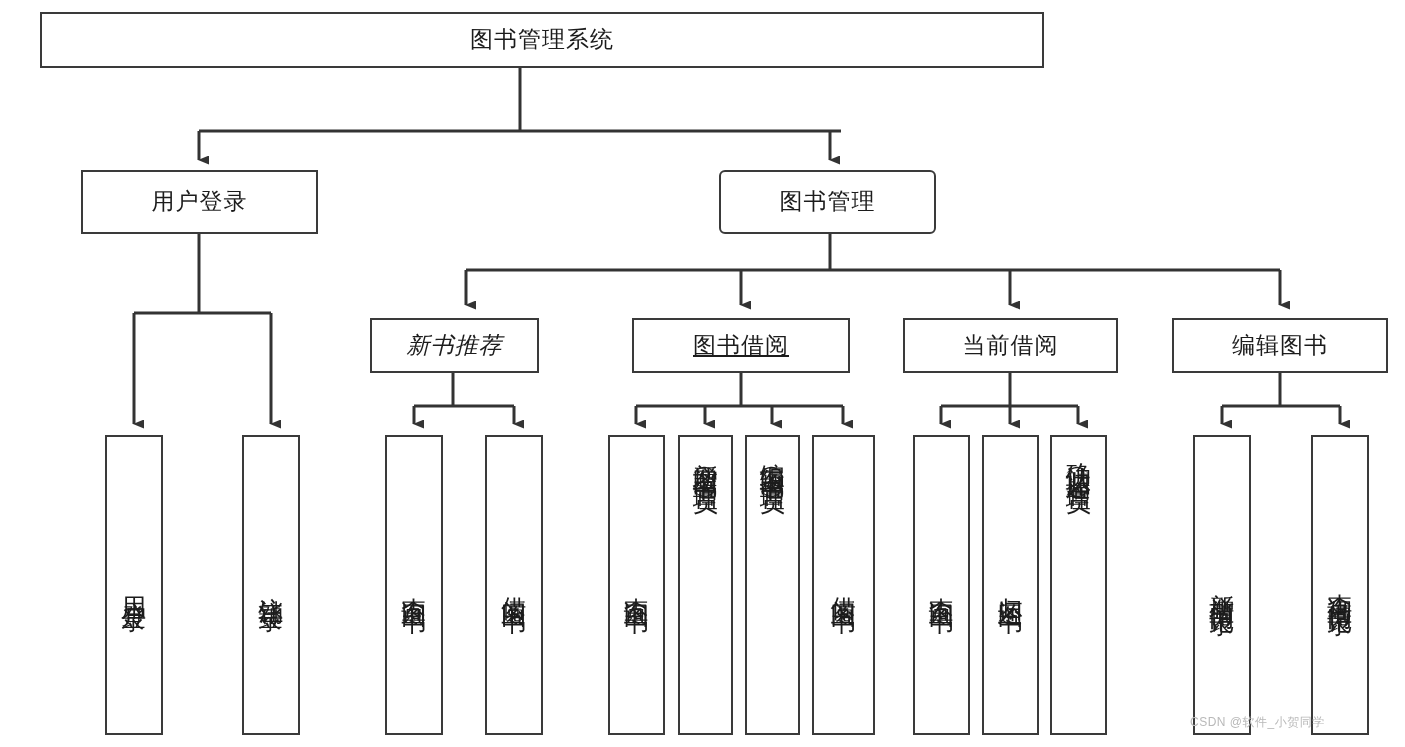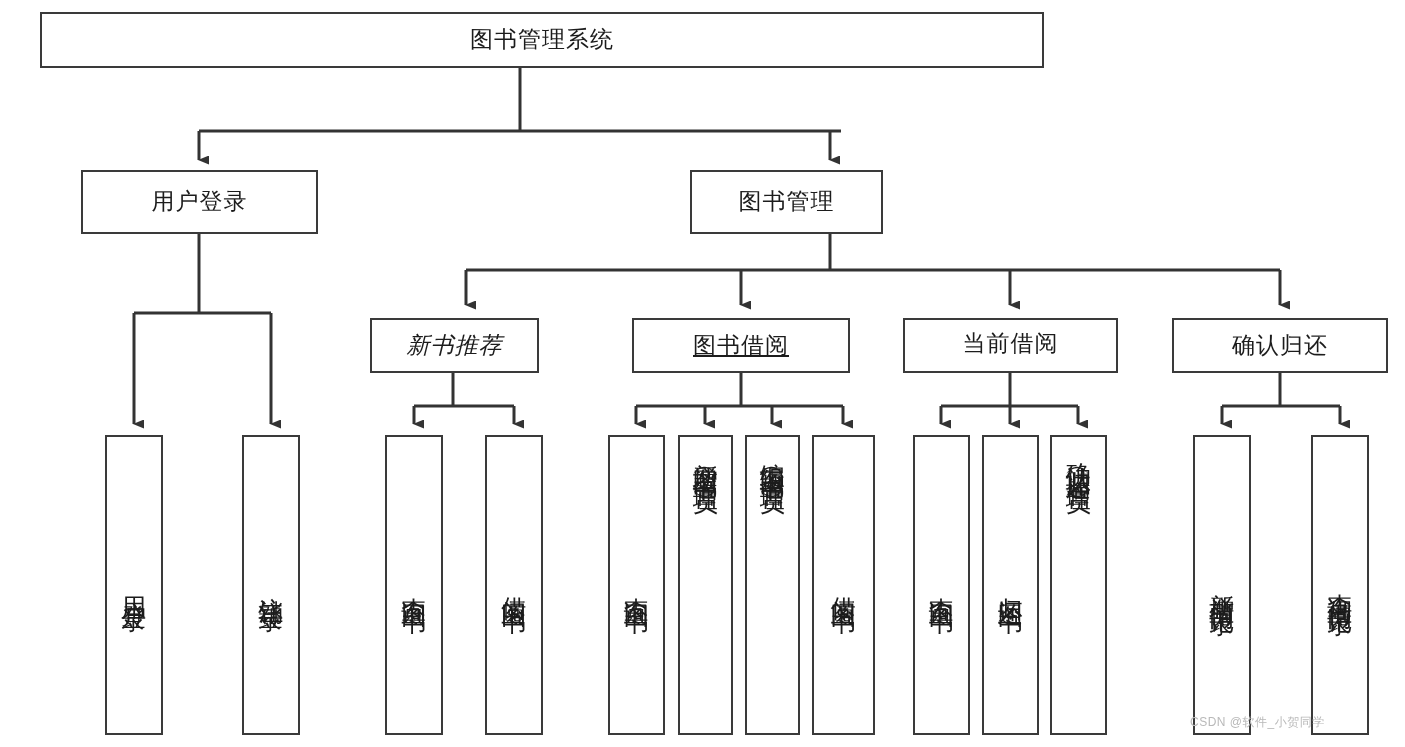--- a/index.html
+++ b/index.html
@@ -132,35 +132,35 @@
     </g>
   </svg>
 
   <div class="node node-h root" style="left:18px; top:12px; width:1004px; height:56px;margin-left:22px;">
     <span class="node-label">图书管理系统</span>
   </div>
 
   <div class="node node-h" style="left:81px; top:170px; width:237px; height:64px;">
     <span class="node-label">用户登录</span>
   </div>
-  <div class="node node-h" style="left:690px; top:170px; width:193px; height:64px;">
+  <div class="node node-h" style="left:719px; top:170px; width:217px; height:64px;border-radius:6px;">
     <span class="node-label">图书管理</span>
   </div>
 
   <div class="node node-h" style="left:370px; top:318px; width:169px; height:55px;font-style:italic;">
     <span class="node-label">新书推荐</span>
   </div>
   <div class="node node-h" style="left:632px; top:318px; width:218px; height:55px;text-decoration:underline;">
     <span class="node-label">图书借阅</span>
   </div>
-  <div class="node node-h" style="left:903px; top:318px; width:215px; height:55px;font-family:Liberation Mono, monospace;">
+  <div class="node node-h" style="left:903px; top:318px; width:215px; height:55px;">
     <span class="node-label">当前借阅</span>
   </div>
   <div class="node node-h" style="left:1172px; top:318px; width:216px; height:55px;">
-    <span class="node-label">确认归还</span>
+    <span class="node-label">编辑图书</span>
   </div>
 
   <div class="node node-v centered" style="left:105px; top:435px; width:58px; height:300px;">
     <span class="node-label">用户登录</span>
   </div>
   <div class="node node-v centered" style="left:242px; top:435px; width:58px; height:300px;">
     <span class="node-label">注销登录</span>
   </div>
 
   <div class="node node-v centered" style="left:385px; top:435px; width:58px; height:300px;">

